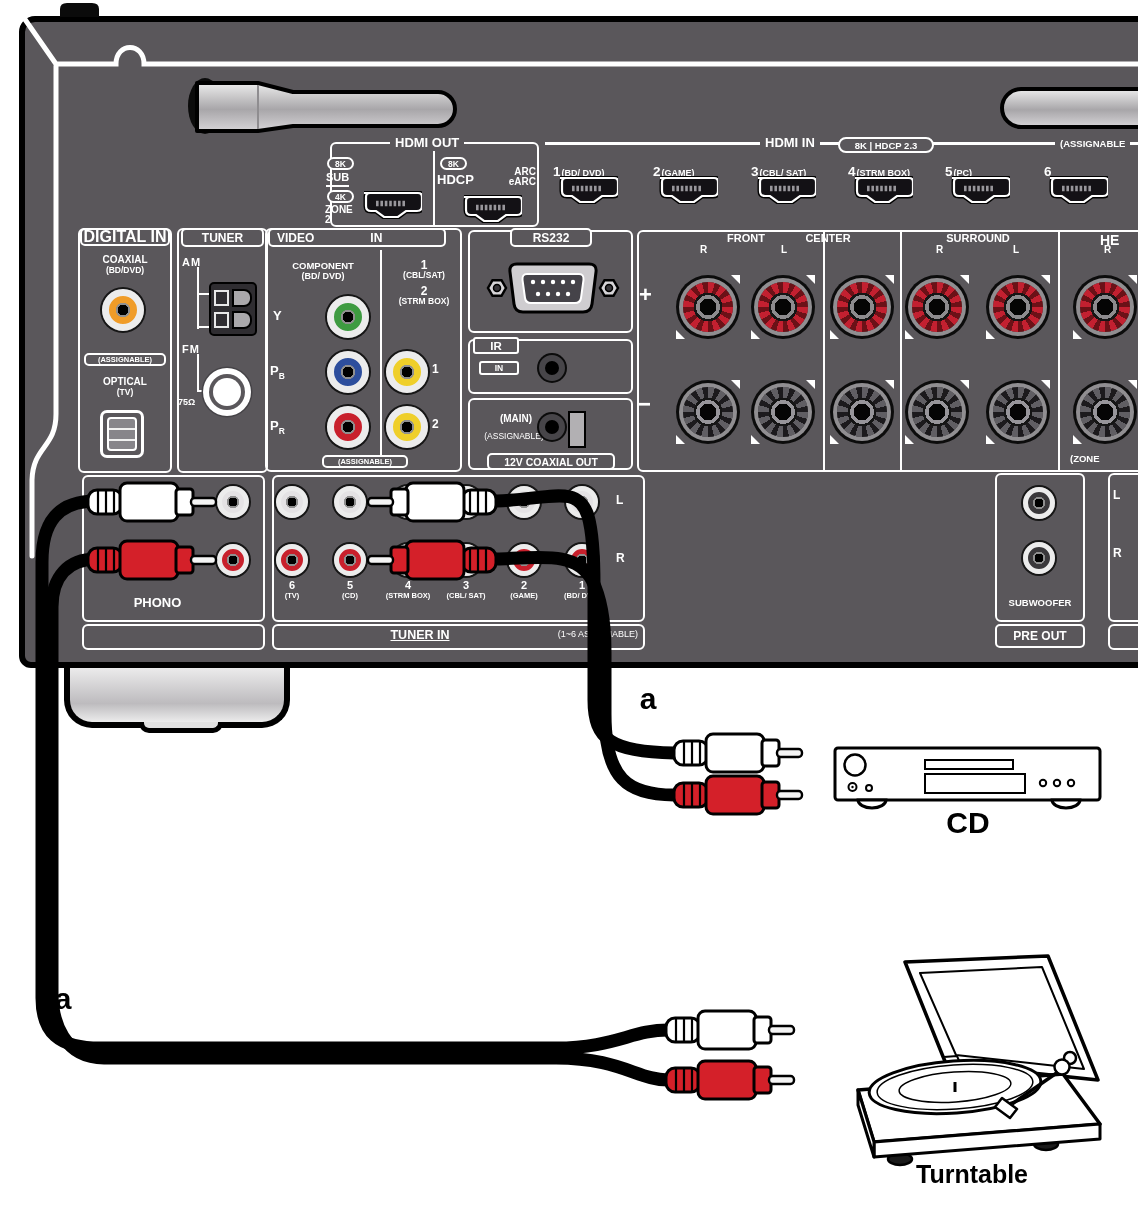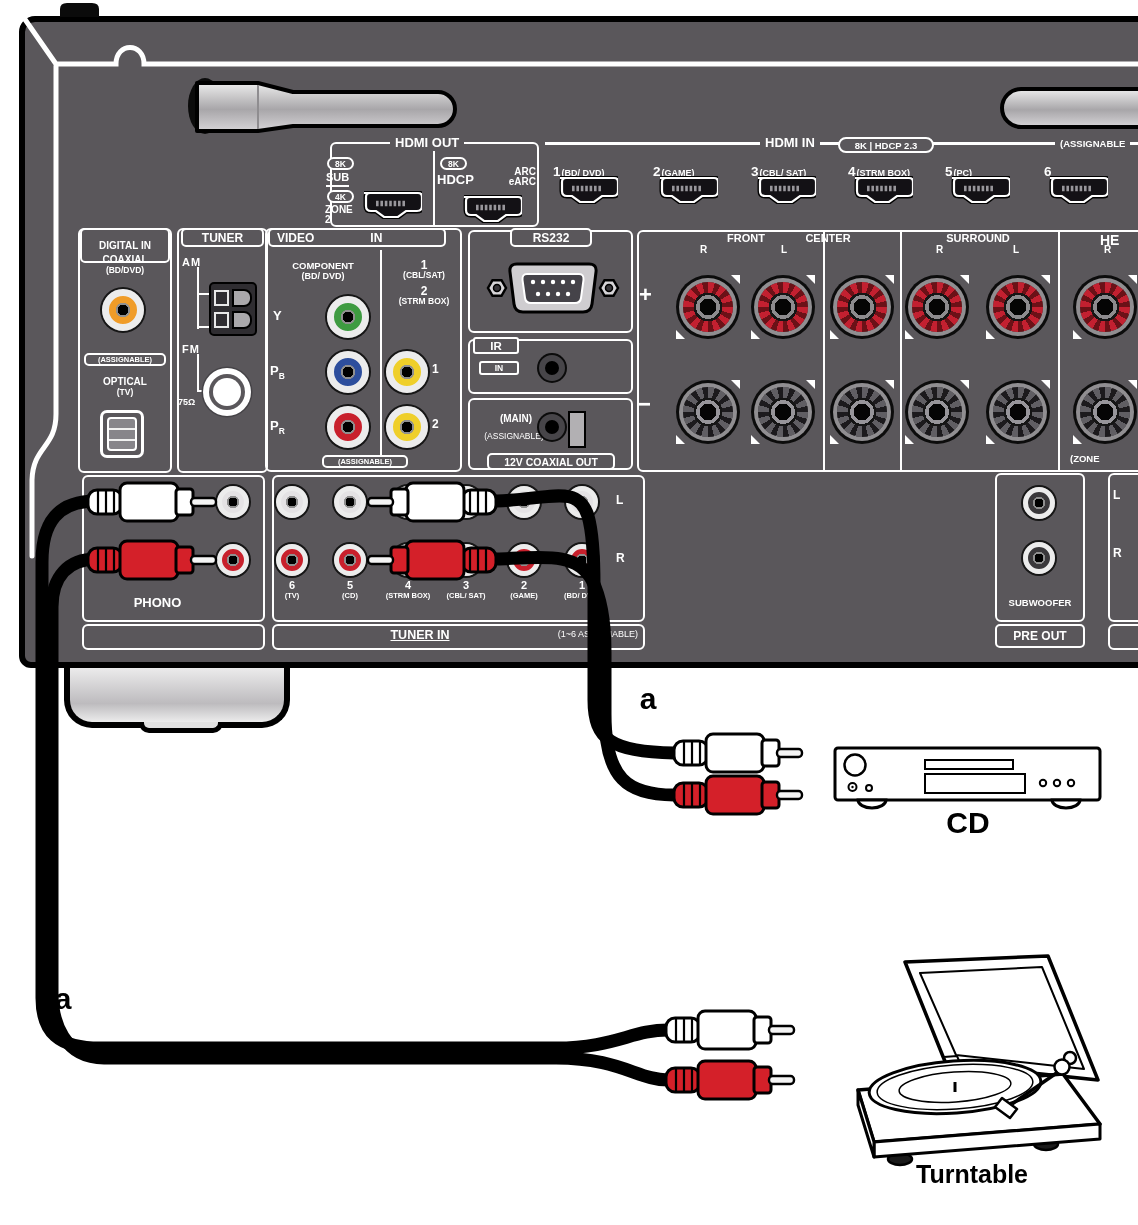--- a/index.html
+++ b/index.html
@@ -115,21 +115,21 @@
       <use href="#hdmiport"></use>
     </svg>
   <svg class="hdmi" style="left:948px;top:176px">
       <use href="#hdmiport"></use>
     </svg>
   <svg class="hdmi" style="left:1046px;top:176px">
       <use href="#hdmiport"></use>
     </svg>
 
   <div class="box" style="left:78px;top:228px;width:94px;height:245px"></div>
-  <div class="hdr" style="left:80px;top:228px;width:90px;height:35px;font-size:10px">DIGITAL IN</div>
+  <div class="hdr" style="left:80px;top:228px;width:90px;height:18px;font-size:16px">DIGITAL IN</div>
   <div class="t ctr" style="left:78px;top:255px;width:94px;font-size:10px">COAXIAL</div>
   <div class="t ctr" style="left:78px;top:266px;width:94px;font-size:8.5px">(BD/DVD)</div>
   <div class="jack-lg jo" style="left:102px;top:289px"></div>
   <div class="hdr" style="left:84px;top:353px;width:82px;height:13px;font-size:7.5px">(ASSIGNABLE)</div>
   <div class="t ctr" style="left:78px;top:377px;width:94px;font-size:10px">OPTICAL</div>
   <div class="t ctr" style="left:78px;top:388px;width:94px;font-size:8.5px">(TV)</div>
   <div class="abs" style="left:100px;top:410px;width:44px;height:48px;box-sizing:border-box;border:3px solid #fff;border-radius:7px;background:#5a575b;z-index:3">
     <div class="abs" style="left:4px;top:4px;right:4px;bottom:4px;border:2px solid #fff;border-radius:4px;background:repeating-linear-gradient(180deg,#87858a 0 9px,#f0f0f0 9px 11px)"></div>
   </div>
 

